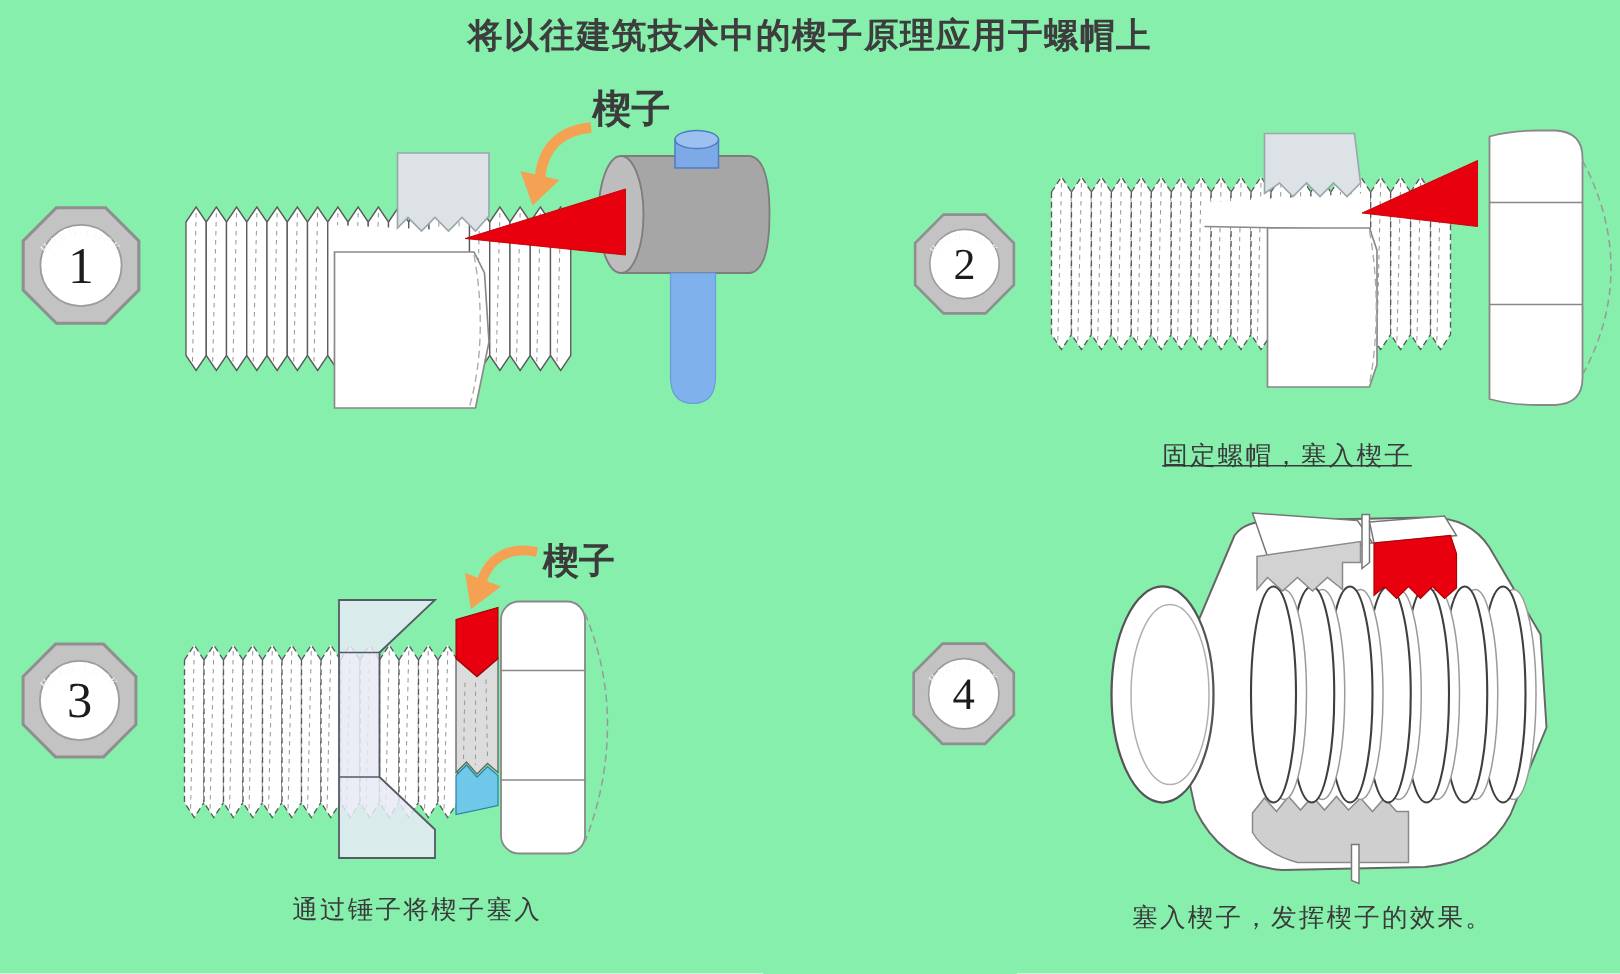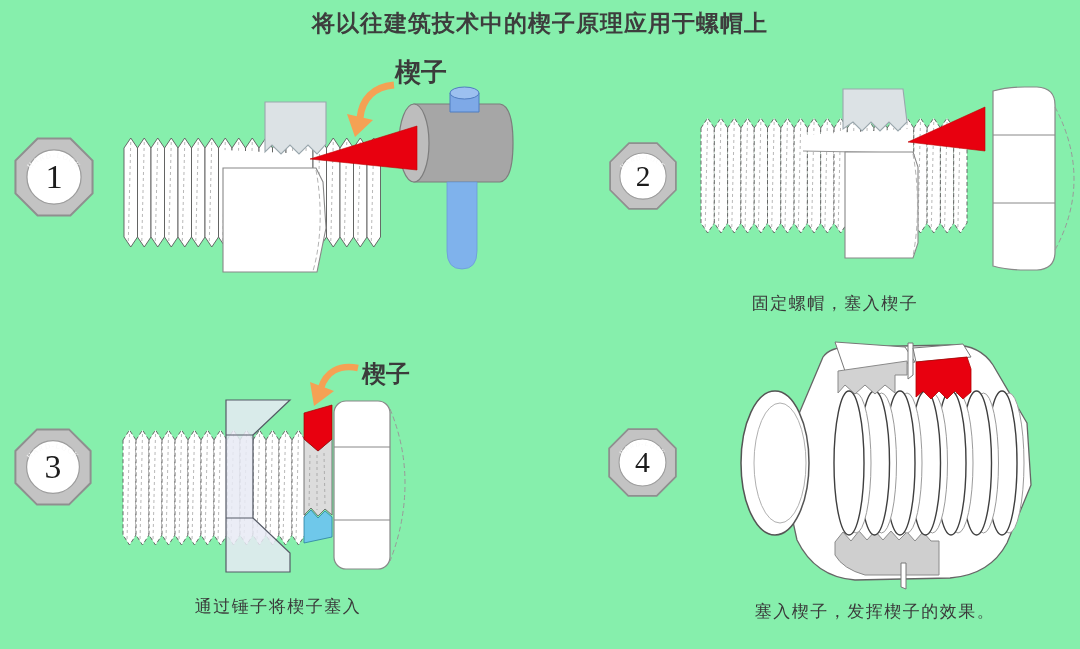--- a/index.html
+++ b/index.html
@@ -230,17 +230,17 @@
     <path d="M100,7 L170,12 L180,27 L110,36 Z" fill="#ffffff" stroke="#777" stroke-width="1"></path>
     <path d="M103,36 L172,26 L172,40 L160,40 L160,58 L150,50 L140,59 L130,50 L120,59 L110,50 L103,58 Z" fill="#d2d2d2" stroke="#8a8a8a" stroke-width="1"></path>
     <path d="M173,8 L178,8 L178,40 L173,44 Z" fill="#ffffff" stroke="#777" stroke-width="1"></path>
     <path d="M178,13 L228,9 L236,22 L181,27 Z" fill="#ffffff" stroke="#777" stroke-width="1"></path>
     <path d="M181,27 L232,22 L236,34 L236,57 L228,64 L220,56 L212,64 L204,56 L196,64 L188,56 L181,62 Z" stroke="#b00000" stroke-width="0.8" fill="#e8000f"></path>
   </svg>
 
   <div class="wedge-label" style="left:395px;top:55px;font-size:26px;">楔子</div>
   <div class="wedge-label" style="left:362px;top:358px;font-size:24px;">楔子</div>
 
-  <div class="caption" style="left:655px;top:292px;width:360px;">固定螺帽，塞入楔子</div>
+  <div class="caption" style="left:678px;top:292px;width:360px;text-decoration:underline;">固定螺帽，塞入楔子</div>
   <div class="caption" style="left:98px;top:595px;width:360px;">通过锤子将楔子塞入</div>
   <div class="caption" style="left:690px;top:600px;width:370px;">塞入楔子，发挥楔子的效果。</div>
 
 </div>
 
 </body></html>

